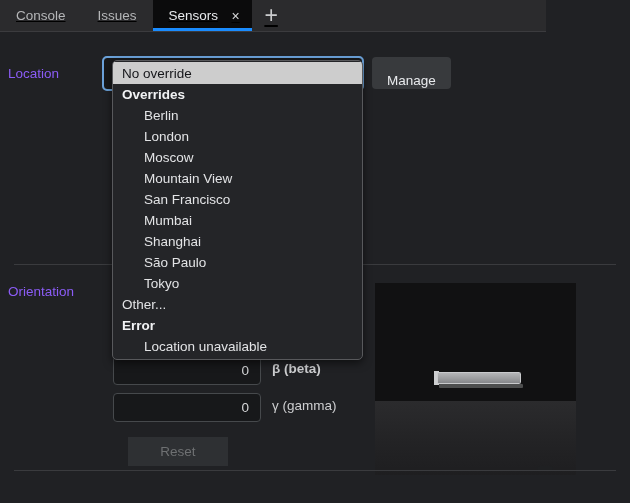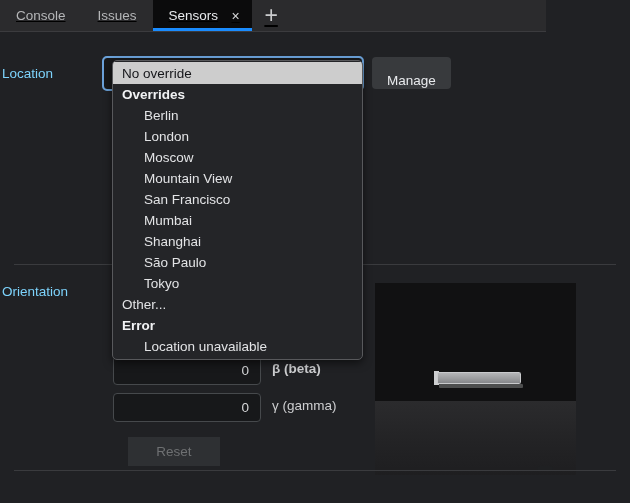--- a/index.html
+++ b/index.html
@@ -78,23 +78,23 @@
   .row-location {
     position: absolute;
     left: 0; top: 20px;
     width: 630px;
     height: 42px;
     display: flex;
     align-items: center;
   }
   .field-label {
     width: 103px;
-    padding-left: 2px;
-    font-size: 13.5px;
-    color: #7dd3fc;
+    padding-left: 8px;
+    font-size: 13.5px;
+    color: #8b5cf6;
     white-space: nowrap;
   }
   .select-box {
     position: relative;
     width: 260px;
     height: 33px;
     background: #17181a;
     border: 1px solid #4f5356;
     border-radius: 4px;
     outline: 2px solid #6ba2da;
@@ -236,21 +236,21 @@
     color: #cdced0;
     white-space: nowrap;
   }
   .unit-alpha { top: 292px; }
   .unit-beta  { top: 329px; font-weight: bold; }
   .unit-gamma { top: 366px; }
 
   .btn-reset {
     position: absolute;
     left: 128px; top: 405px;
-    width: 92px; height: 29px;
+    width: 100px; height: 29px;
     background: #2e3033;
     border: none;
     border-radius: 0;
     color: #6e7072;
     font-size: 13.5px;
     font-family: "Liberation Sans", sans-serif;
     cursor: default;
   }
 
   

